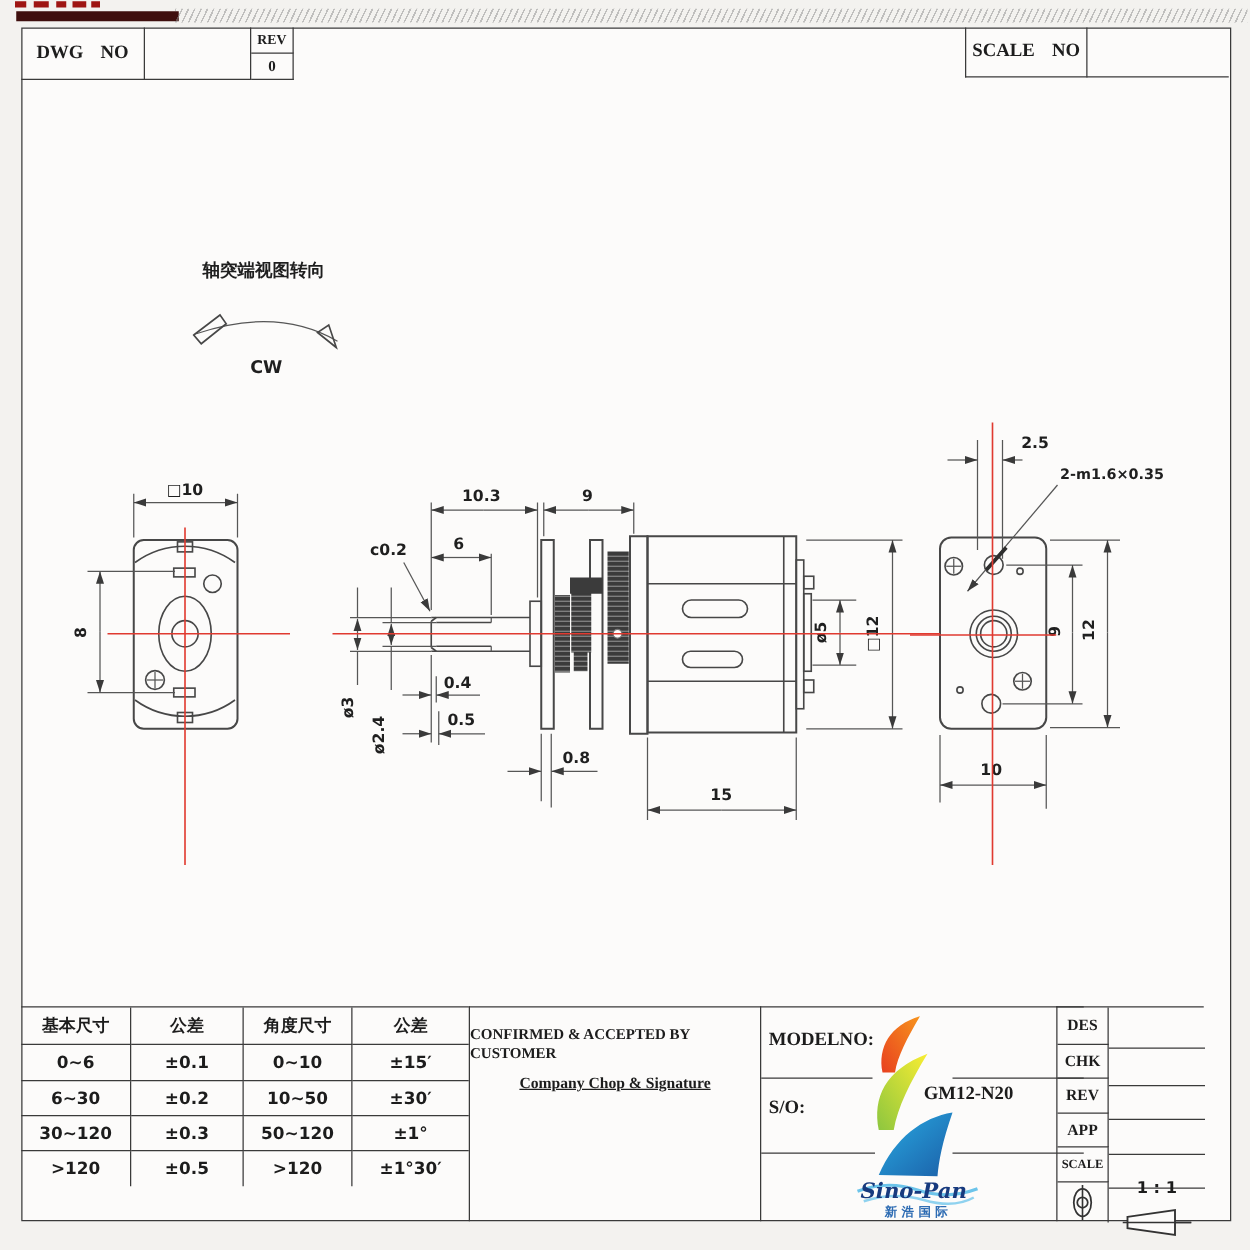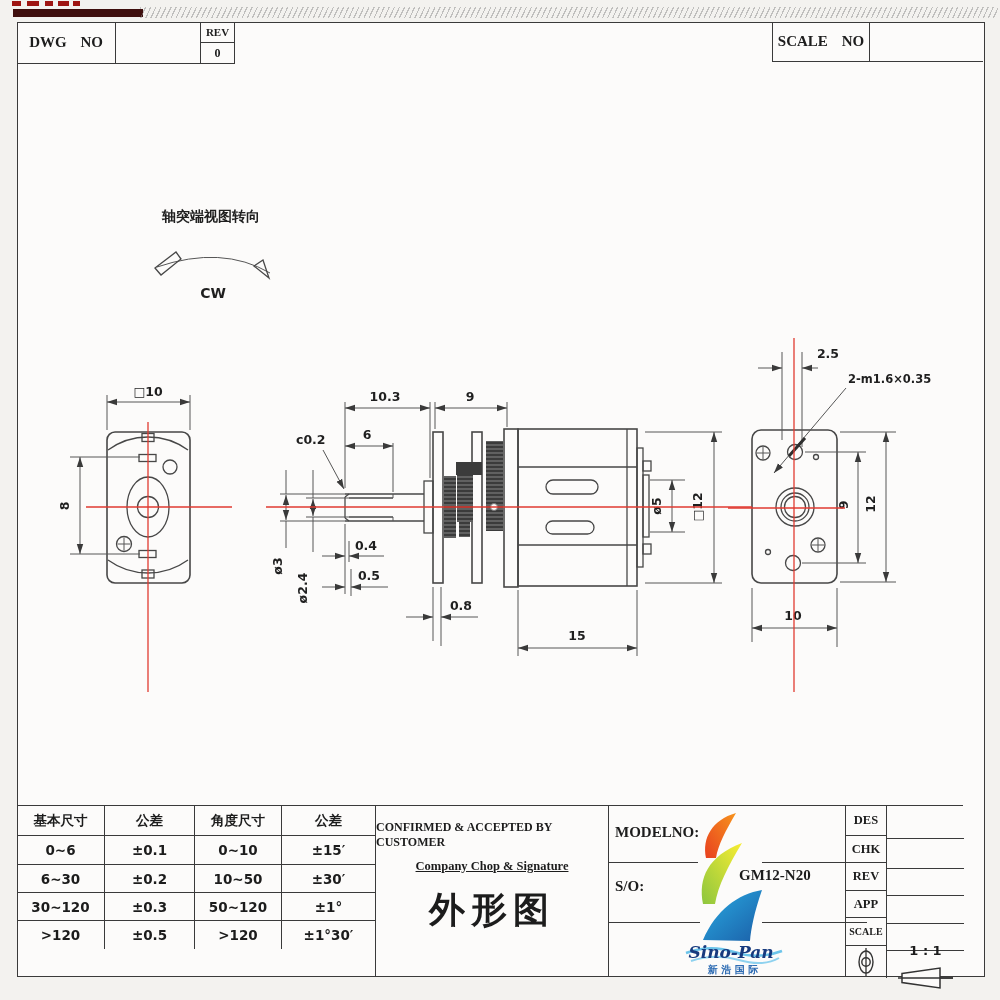--- a/index.html
+++ b/index.html
@@ -356,21 +356,20 @@
     <div class="lastcol">±1°</div>
     <div class="lastrow">&gt;120</div>
     <div class="lastrow">±0.5</div>
     <div class="lastrow">&gt;120</div>
     <div class="lastrow lastcol">±1°30′</div>
   </div>
 
   <div class="confirm">
     <div class="l1">CONFIRMED &amp; ACCEPTED BY CUSTOMER</div>
     <div class="l2">Company Chop &amp; Signature</div>
-    <div class="big">外形图</div>
   </div>
 
   <div class="modelbox">
     <div class="hline" style="top:55.5px;"></div>
     <div class="hline" style="top:115.5px;"></div>
     <span class="mlabel" style="left:6px;top:18px;">MODELNO:</span>
     <span class="mlabel" style="left:130px;top:16px;margin-top:45px;">GM12-N20</span>
     <span class="mlabel" style="left:6px;top:72px;">S/O:</span>
   </div>
 

